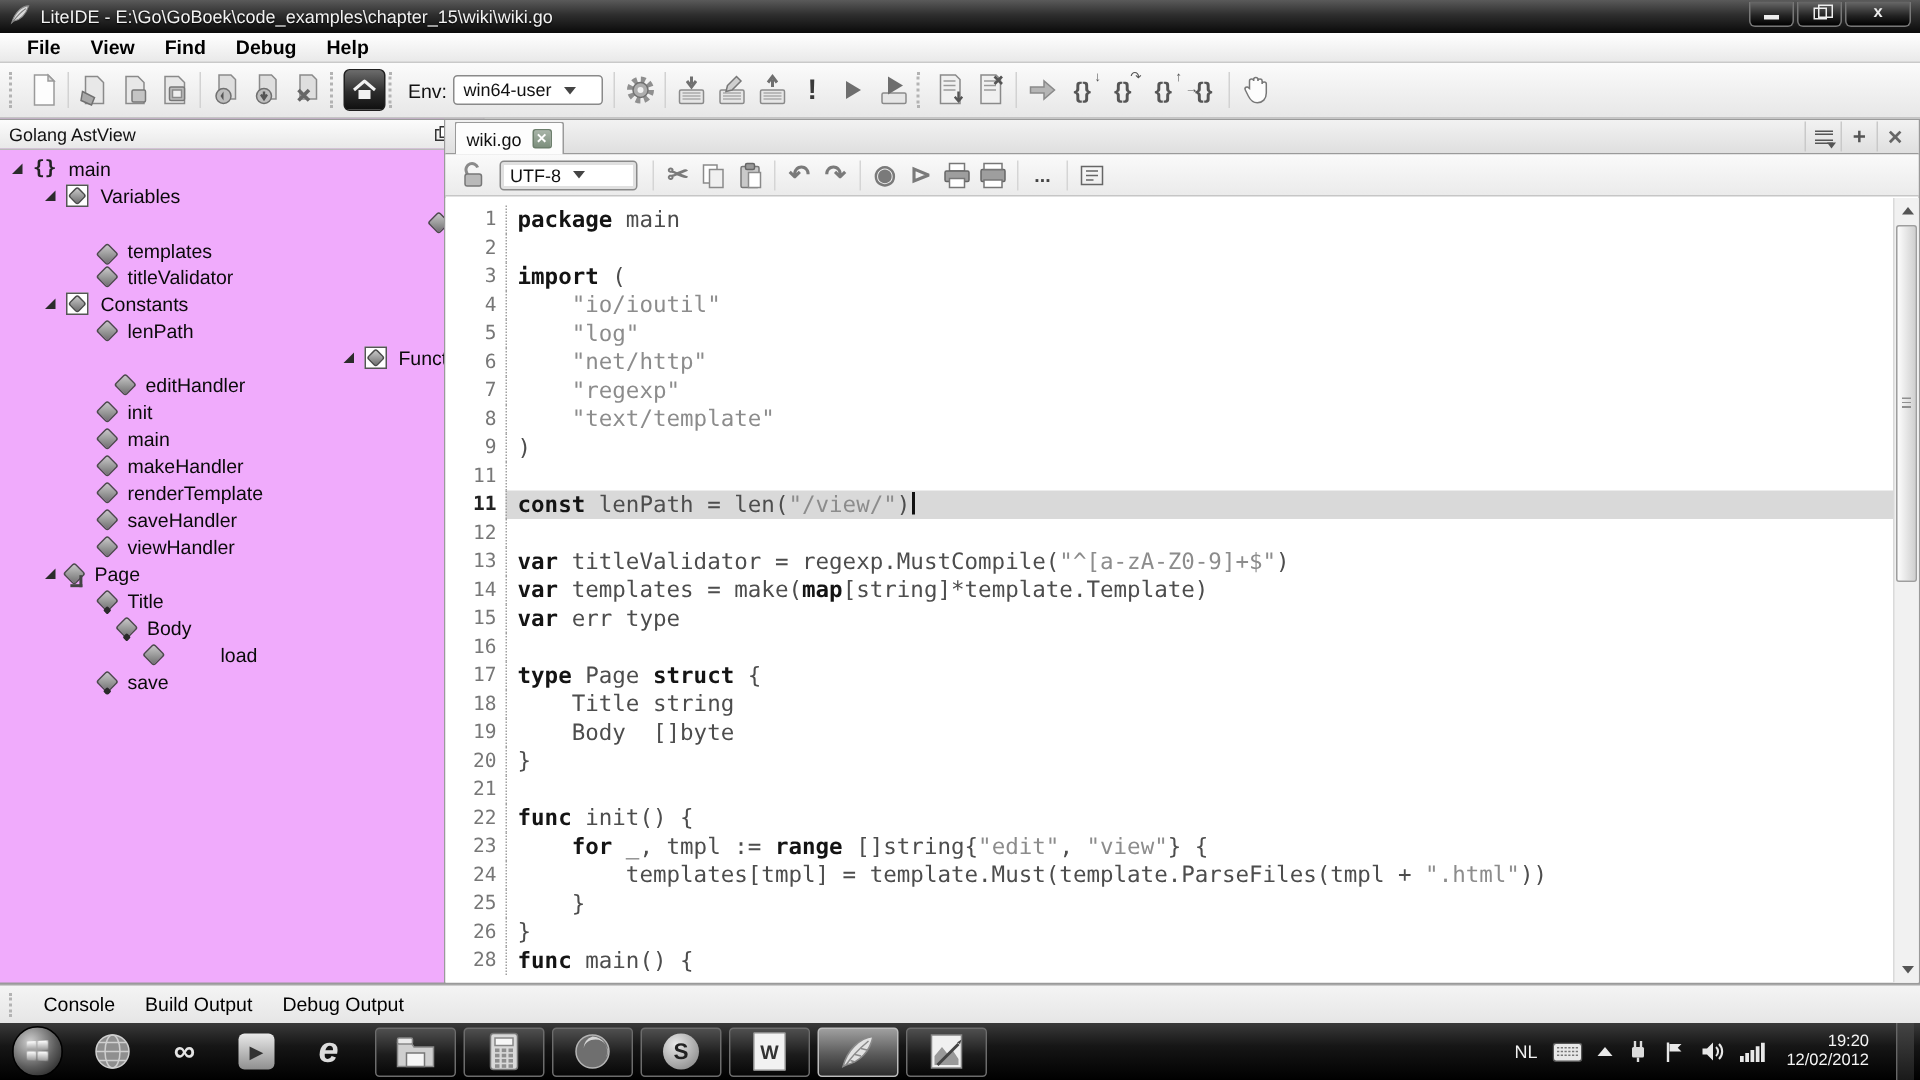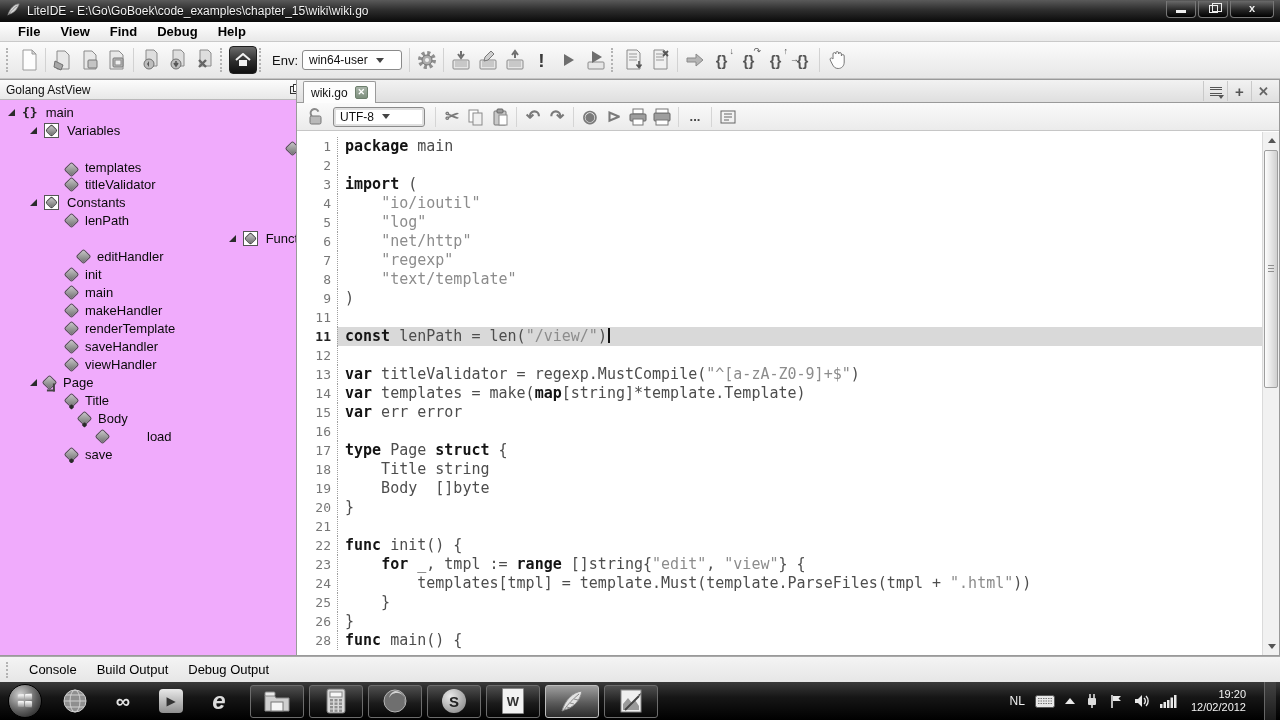--- a/index.html
+++ b/index.html
@@ -634,21 +634,21 @@
           <div class="codeline">
             <span class="gut">13</span>
             <span class="lbody"><span class="k">var</span><span class="p"> titleValidator = regexp.MustCompile(</span><span class="s">"^[a-zA-Z0-9]+$"</span><span class="p">)</span></span>
           </div>
           <div class="codeline">
             <span class="gut">14</span>
             <span class="lbody"><span class="k">var</span><span class="p"> templates = make(</span><span class="k">map</span><span class="p">[string]*template.Template)</span></span>
           </div>
           <div class="codeline">
             <span class="gut">15</span>
-            <span class="lbody"><span class="k">var</span><span class="p"> err error</span></span>
+            <span class="lbody"><span class="k">var</span><span class="p"> err type</span></span>
           </div>
           <div class="codeline">
             <span class="gut">16</span>
             <span class="lbody"></span>
           </div>
           <div class="codeline">
             <span class="gut">17</span>
             <span class="lbody"><span class="k">type</span><span class="p"> Page </span><span class="k">struct</span><span class="p"> {</span></span>
           </div>
           <div class="codeline">

